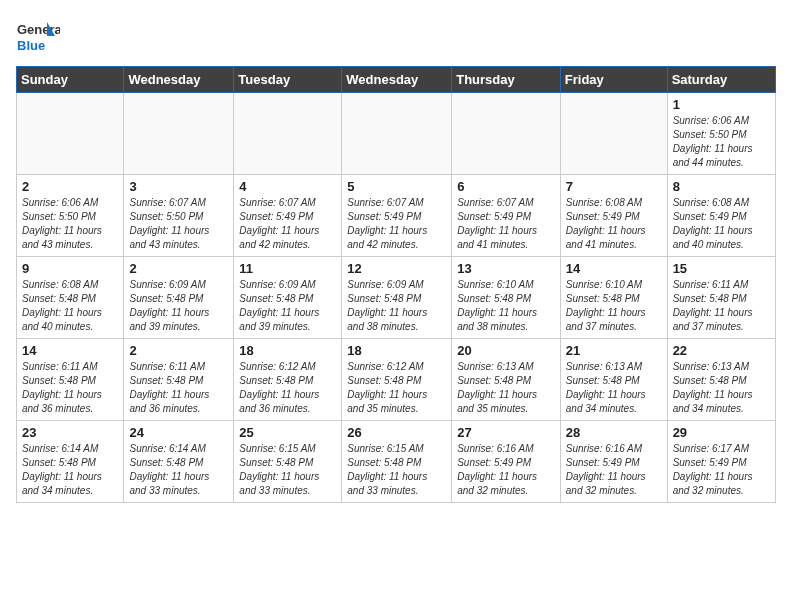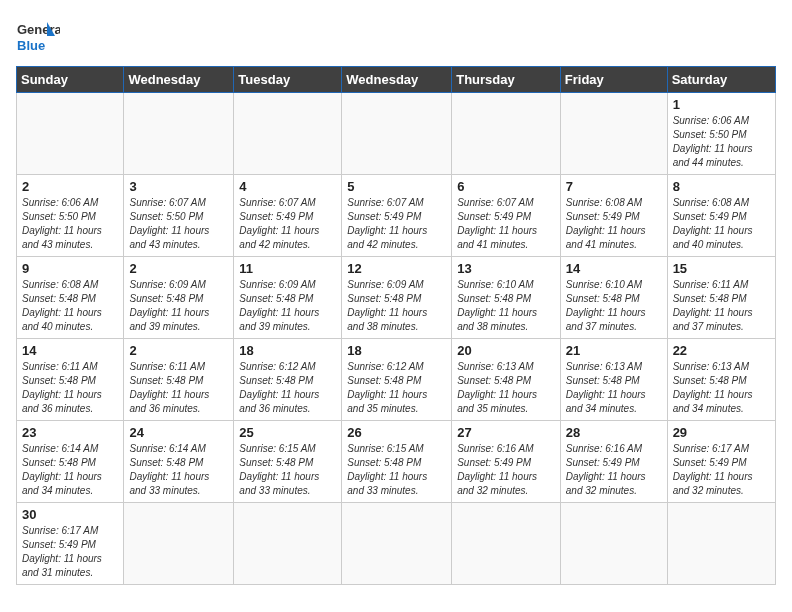--- a/index.html
+++ b/index.html
@@ -322,29 +322,14 @@
 and 32 minutes.</div>
         </td>
         <td>
           <span class="day-number">29</span>
           <div class="day-info" style="white-space: pre-line;">Sunrise: 6:17 AM
 Sunset: 5:49 PM
 Daylight: 11 hours
 and 32 minutes.</div>
         </td>
       </tr>
-      <tr class="last-row">
-        <td>
-          <span class="day-number">30</span>
-          <div class="day-info" style="white-space: pre-line;">Sunrise: 6:17 AM
-Sunset: 5:49 PM
-Daylight: 11 hours
-and 31 minutes.</div>
-        </td>
-        <td class="empty-cell"></td>
-        <td class="empty-cell"></td>
-        <td class="empty-cell"></td>
-        <td class="empty-cell"></td>
-        <td class="empty-cell"></td>
-        <td class="empty-cell"></td>
-      </tr>
     </tbody>
 </table>
 
 </body></html>

